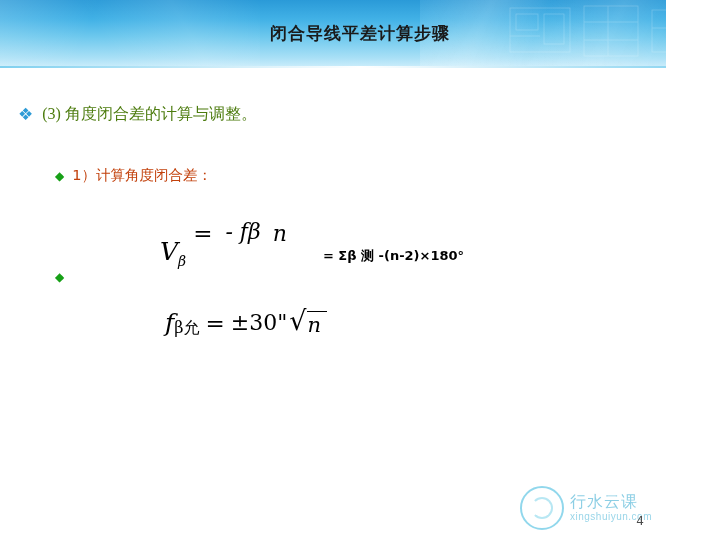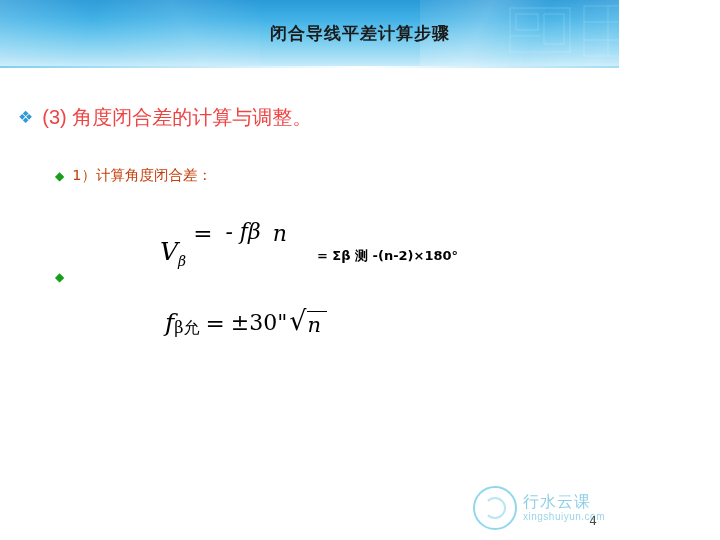--- a/index.html
+++ b/index.html
@@ -12,20 +12,21 @@
     overflow: hidden;
     font-family: "Liberation Sans", sans-serif;
     background: #ffffff;
   }
   .slide {
     position: relative;
     width: 619px;
     height: 540px;
     background: #ffffff;
     overflow: hidden;
+    padding-left: 47px;
   }
 
   
   .header {
     position: absolute;
     top: 0; left: 0;
     width: 720px;
     height: 68px;
     background: linear-gradient(180deg, #2a9ad8 0%, #41b1e6 28%, #6fc9ee 55%, #a9e0f6 85%, #cfeefb 100%);
     overflow: hidden;
@@ -91,23 +92,23 @@
     font-size: 19px;
     color: #1f6fb5;
   }
   .bullet-l1 .marker {
     color: #2e9bd6;
     font-size: 17px;
     margin-right: 9px;
     line-height: 1;
   }
   .bullet-l1 .text {
-    color: #ef4444;
-    font-size: 20px;
-    font-family: Liberation Sans, sans-serif;
+    color: #4d7c0f;
+    font-size: 16px;
+    font-family: Liberation Serif, serif;
   }
 
   .bullet-l2 {
     position: absolute;
     left: 55px;
     display: flex;
     align-items: center;
     color: #1a7a1a;
     font-size: 14.5px;
     font-family: "DejaVu Sans", "Liberation Sans", sans-serif;
@@ -169,21 +170,21 @@
     height: 1.5px;
     background: #000;
   }
   .frac .den {
     font-family: "DejaVu Serif", "Liberation Serif", serif;
     font-size: 22px;
     font-style: italic;
     padding: 2px 6px 0 6px;
   }
   .formula1-tail {
-    margin-left: 24px;
+    margin-left: 30px;
     font-size: 13px;
     font-weight: bold;
     color: #000;
     font-family: "DejaVu Sans", "Liberation Sans", sans-serif;
     align-self: flex-end;
     padding-bottom: 4px;
     white-space: nowrap;
   }
 
   

